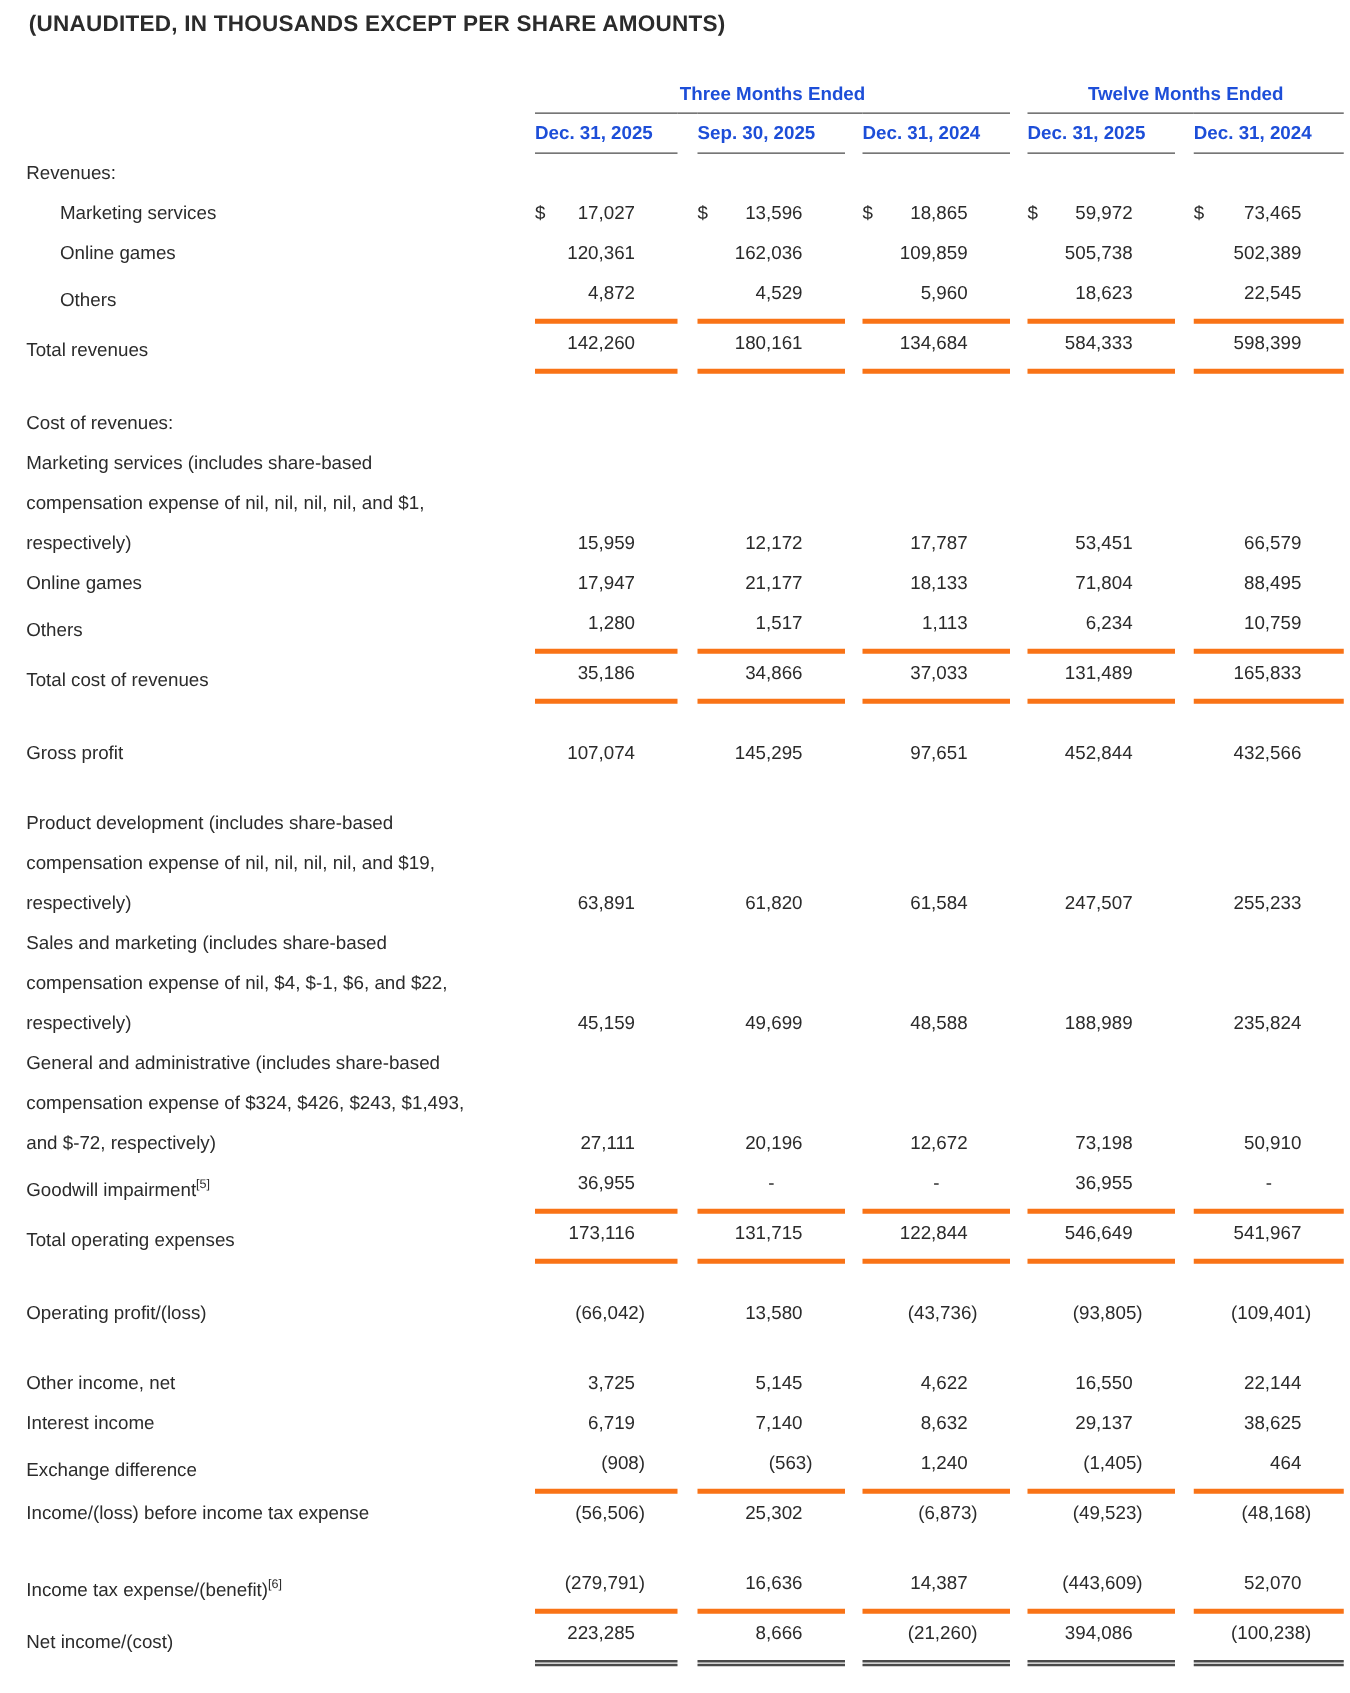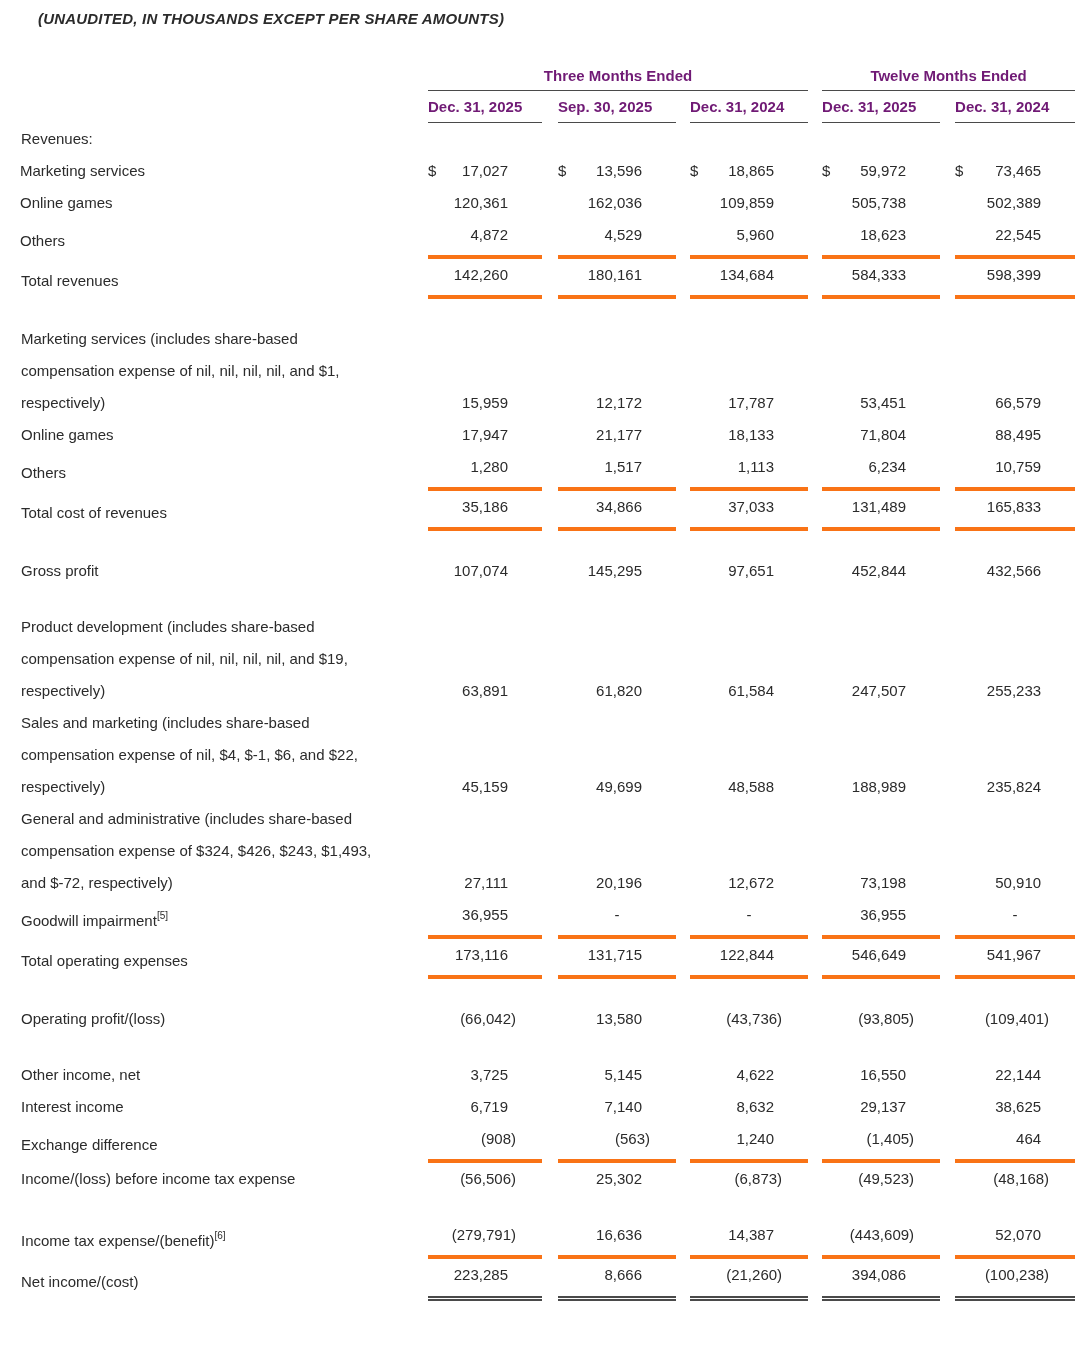--- a/index.html
+++ b/index.html
@@ -11,26 +11,25 @@
   .page {
     width: 1080px;
     height: 1354px;
     box-sizing: border-box;
     padding: 8px 0 0 0;
     font-family: "Liberation Sans", sans-serif;
     color: #2b2b2b;
     overflow: hidden;
   }
   .doc-title {
-    font-size: 15px;
+    font-size: 18px;
     font-weight: bold;
-    padding-left: 38px;
+    padding-left: 23px;
     letter-spacing: 0.2px;
     line-height: 22px;
-    font-style: italic;
   }
   table.fin {
     border-collapse: collapse;
     table-layout: fixed;
     width: 1075px;
     margin-top: 24px;
     font-size: 15px;
   }
   col.c-label { width: 408px; }
   col.c-gap1 { width: 20px; }
@@ -40,21 +39,21 @@
   col.c-gap3 { width: 14px; }
   col.c-val3 { width: 118px; }
   col.c-gap4 { width: 14px; }
   col.c-val4 { width: 118px; }
   col.c-gap5 { width: 15px; }
   col.c-val5 { width: 120px; }
 
   thead th {
     font-weight: bold;
     font-size: 15px;
-    color: #701a75;
+    color: #1d4ed8;
     padding: 0;
   }
   th.ghead {
     text-align: center;
     border-bottom: 1px solid #4a4a4a;
     padding-bottom: 6px;
     height: 30px;
     vertical-align: bottom;
   }
   th.dhead {
@@ -68,21 +67,21 @@
     padding: 0;
     vertical-align: bottom;
     font-size: 15px;
     line-height: 32px;
   }
   td.label {
     padding-left: 21px;
     white-space: pre-line;
     margin-left: 44px;
   }
-  td.label.indent { padding-left: 20px; }
+  td.label.indent { padding-left: 48px; }
   td.spacer { height: 24px; line-height: 24px; }
   td.val .cellflex {
     display: flex;
     align-items: flex-end;
   }
   td.val .cur {
     flex: 0 0 auto;
     min-width: 14px;
     text-align: left;
   }
@@ -305,20 +304,24 @@
             <div class="cellflex">
               <span class="cur"></span>
               <span class="num">598,399</span>
             </div>
           </td>
         </tr>
         <tr>
           <td colspan="11" class="spacer"></td>
         </tr>
         <tr>
+          <td class="label"><span>Cost of revenues:</span></td>
+          <td colspan="10"></td>
+        </tr>
+        <tr>
           <td class="label"><span>Marketing services (includes share-based
 compensation expense of nil, nil, nil, nil, and $1,
 respectively)</span></td>
           <td></td>
           <td class="val">
             <div class="cellflex">
               <span class="cur"></span>
               <span class="num">15,959</span>
             </div>
           </td>

